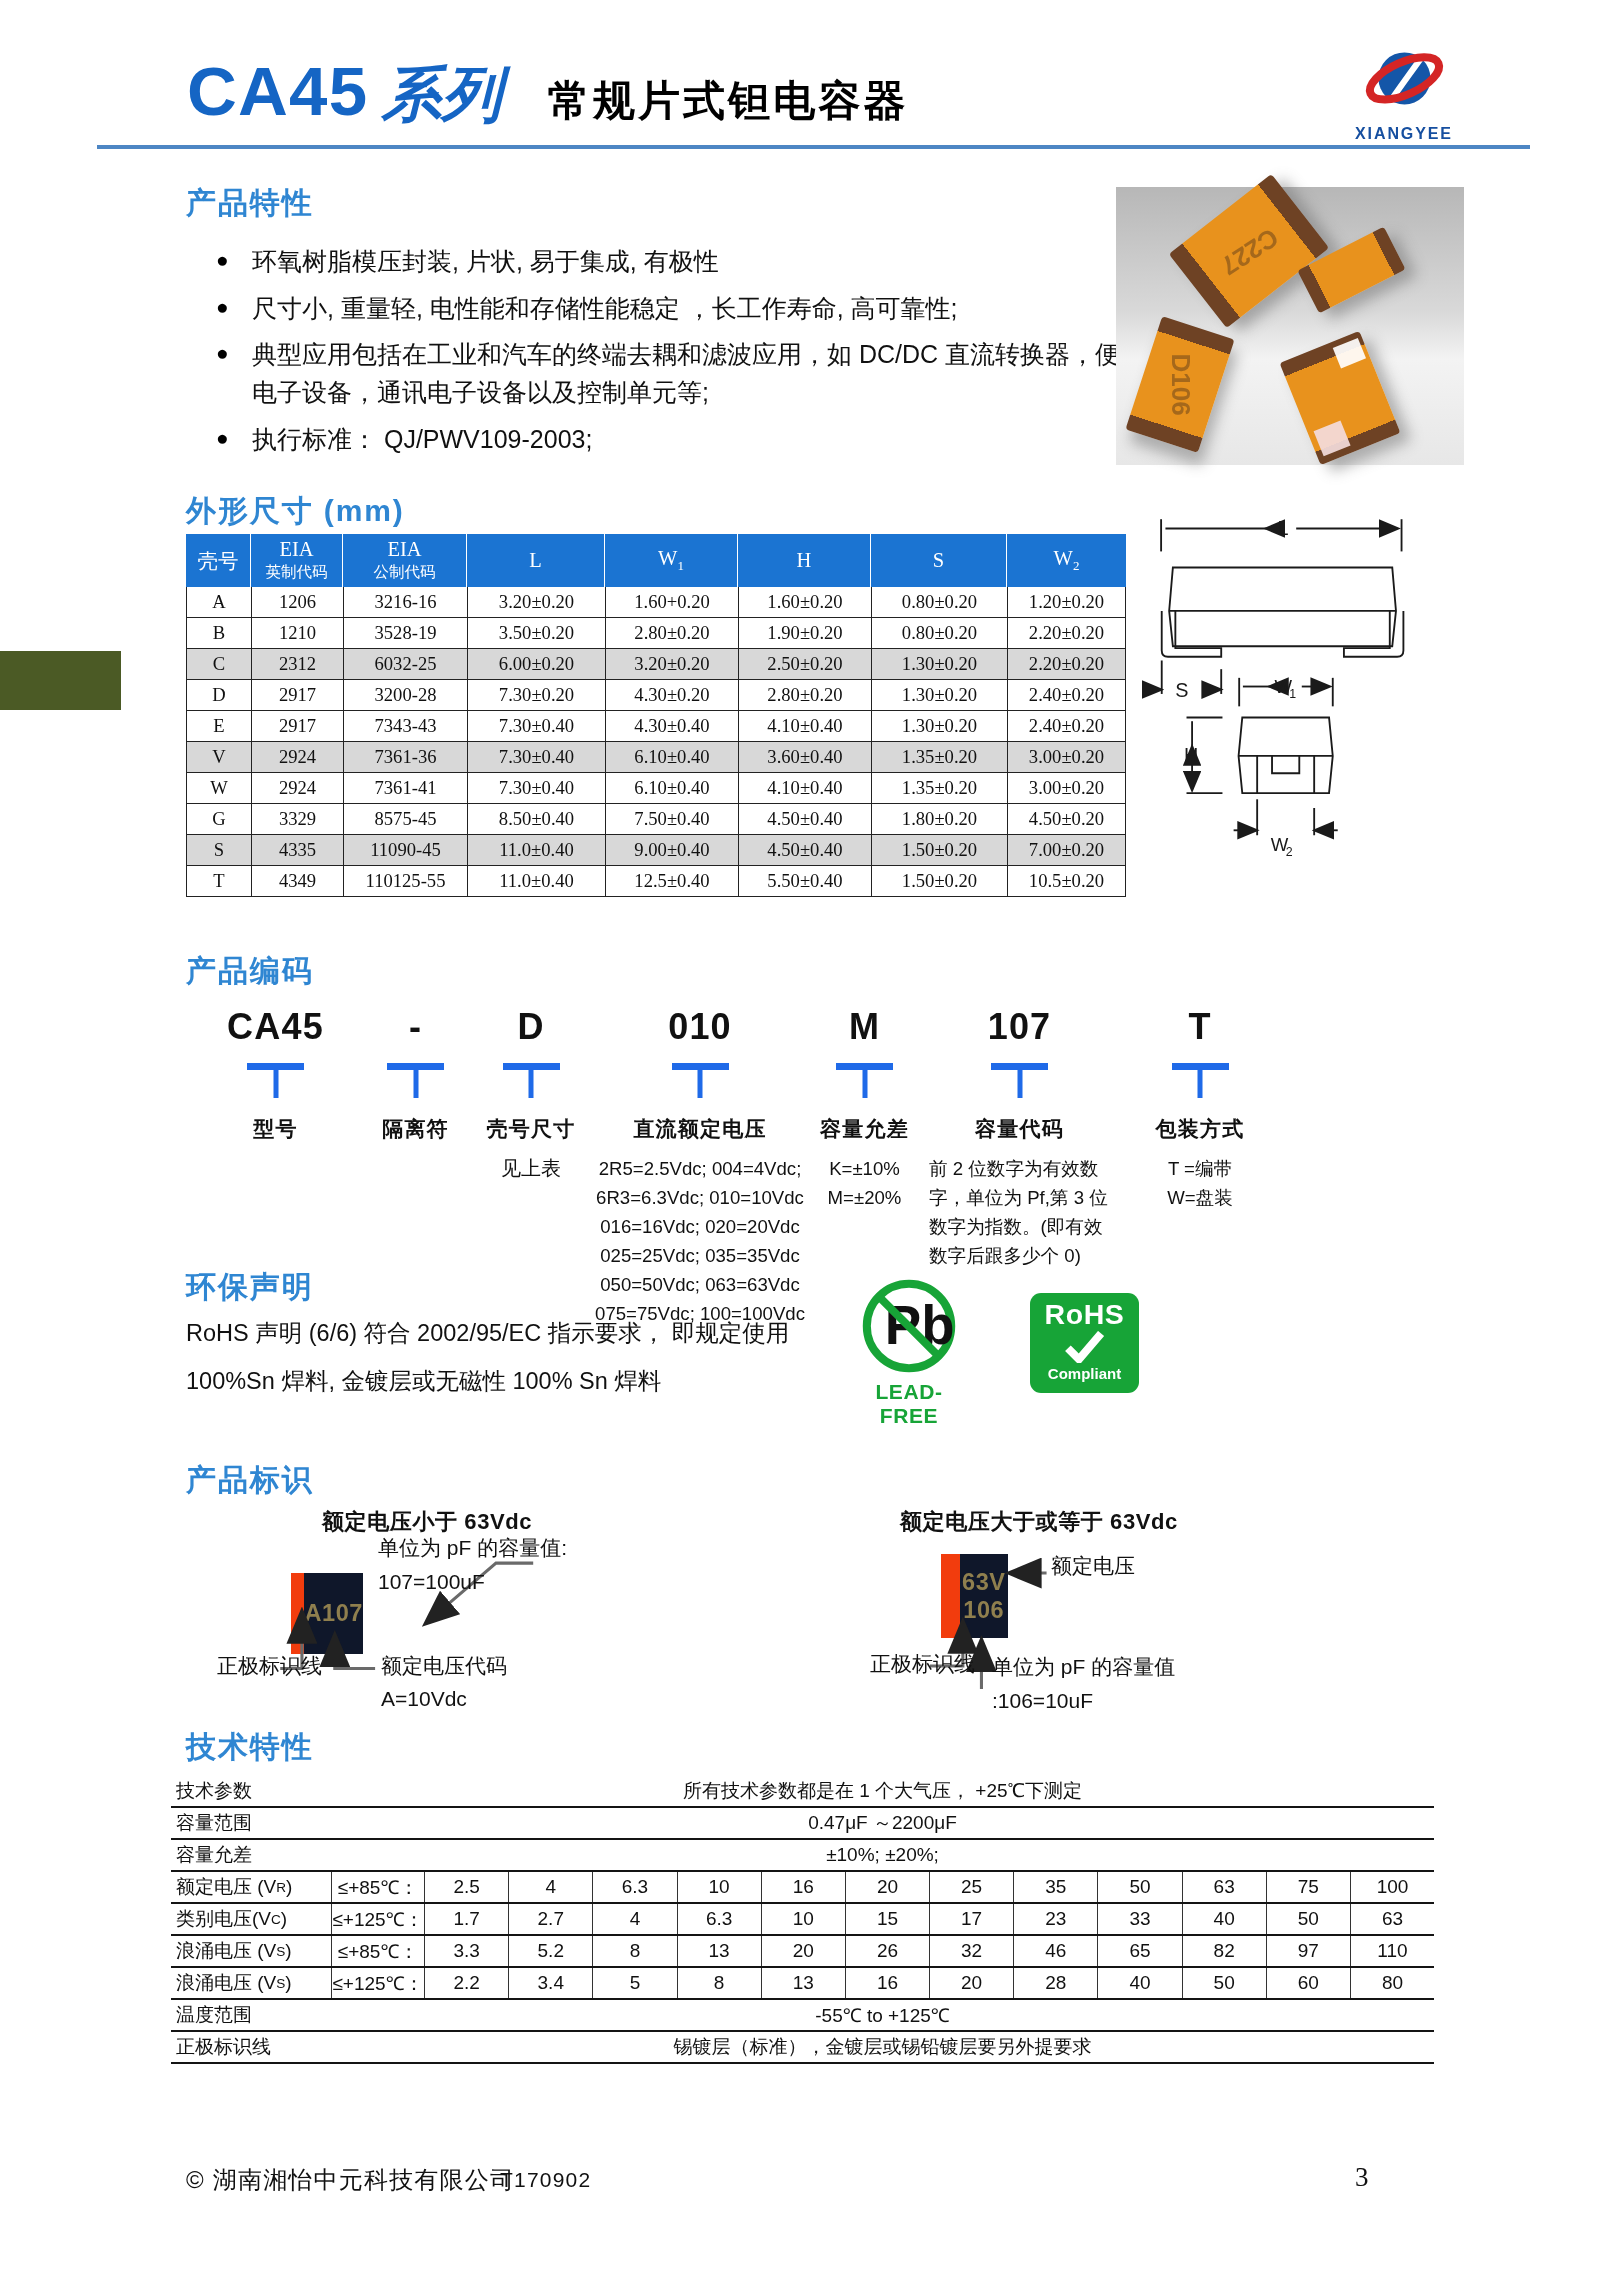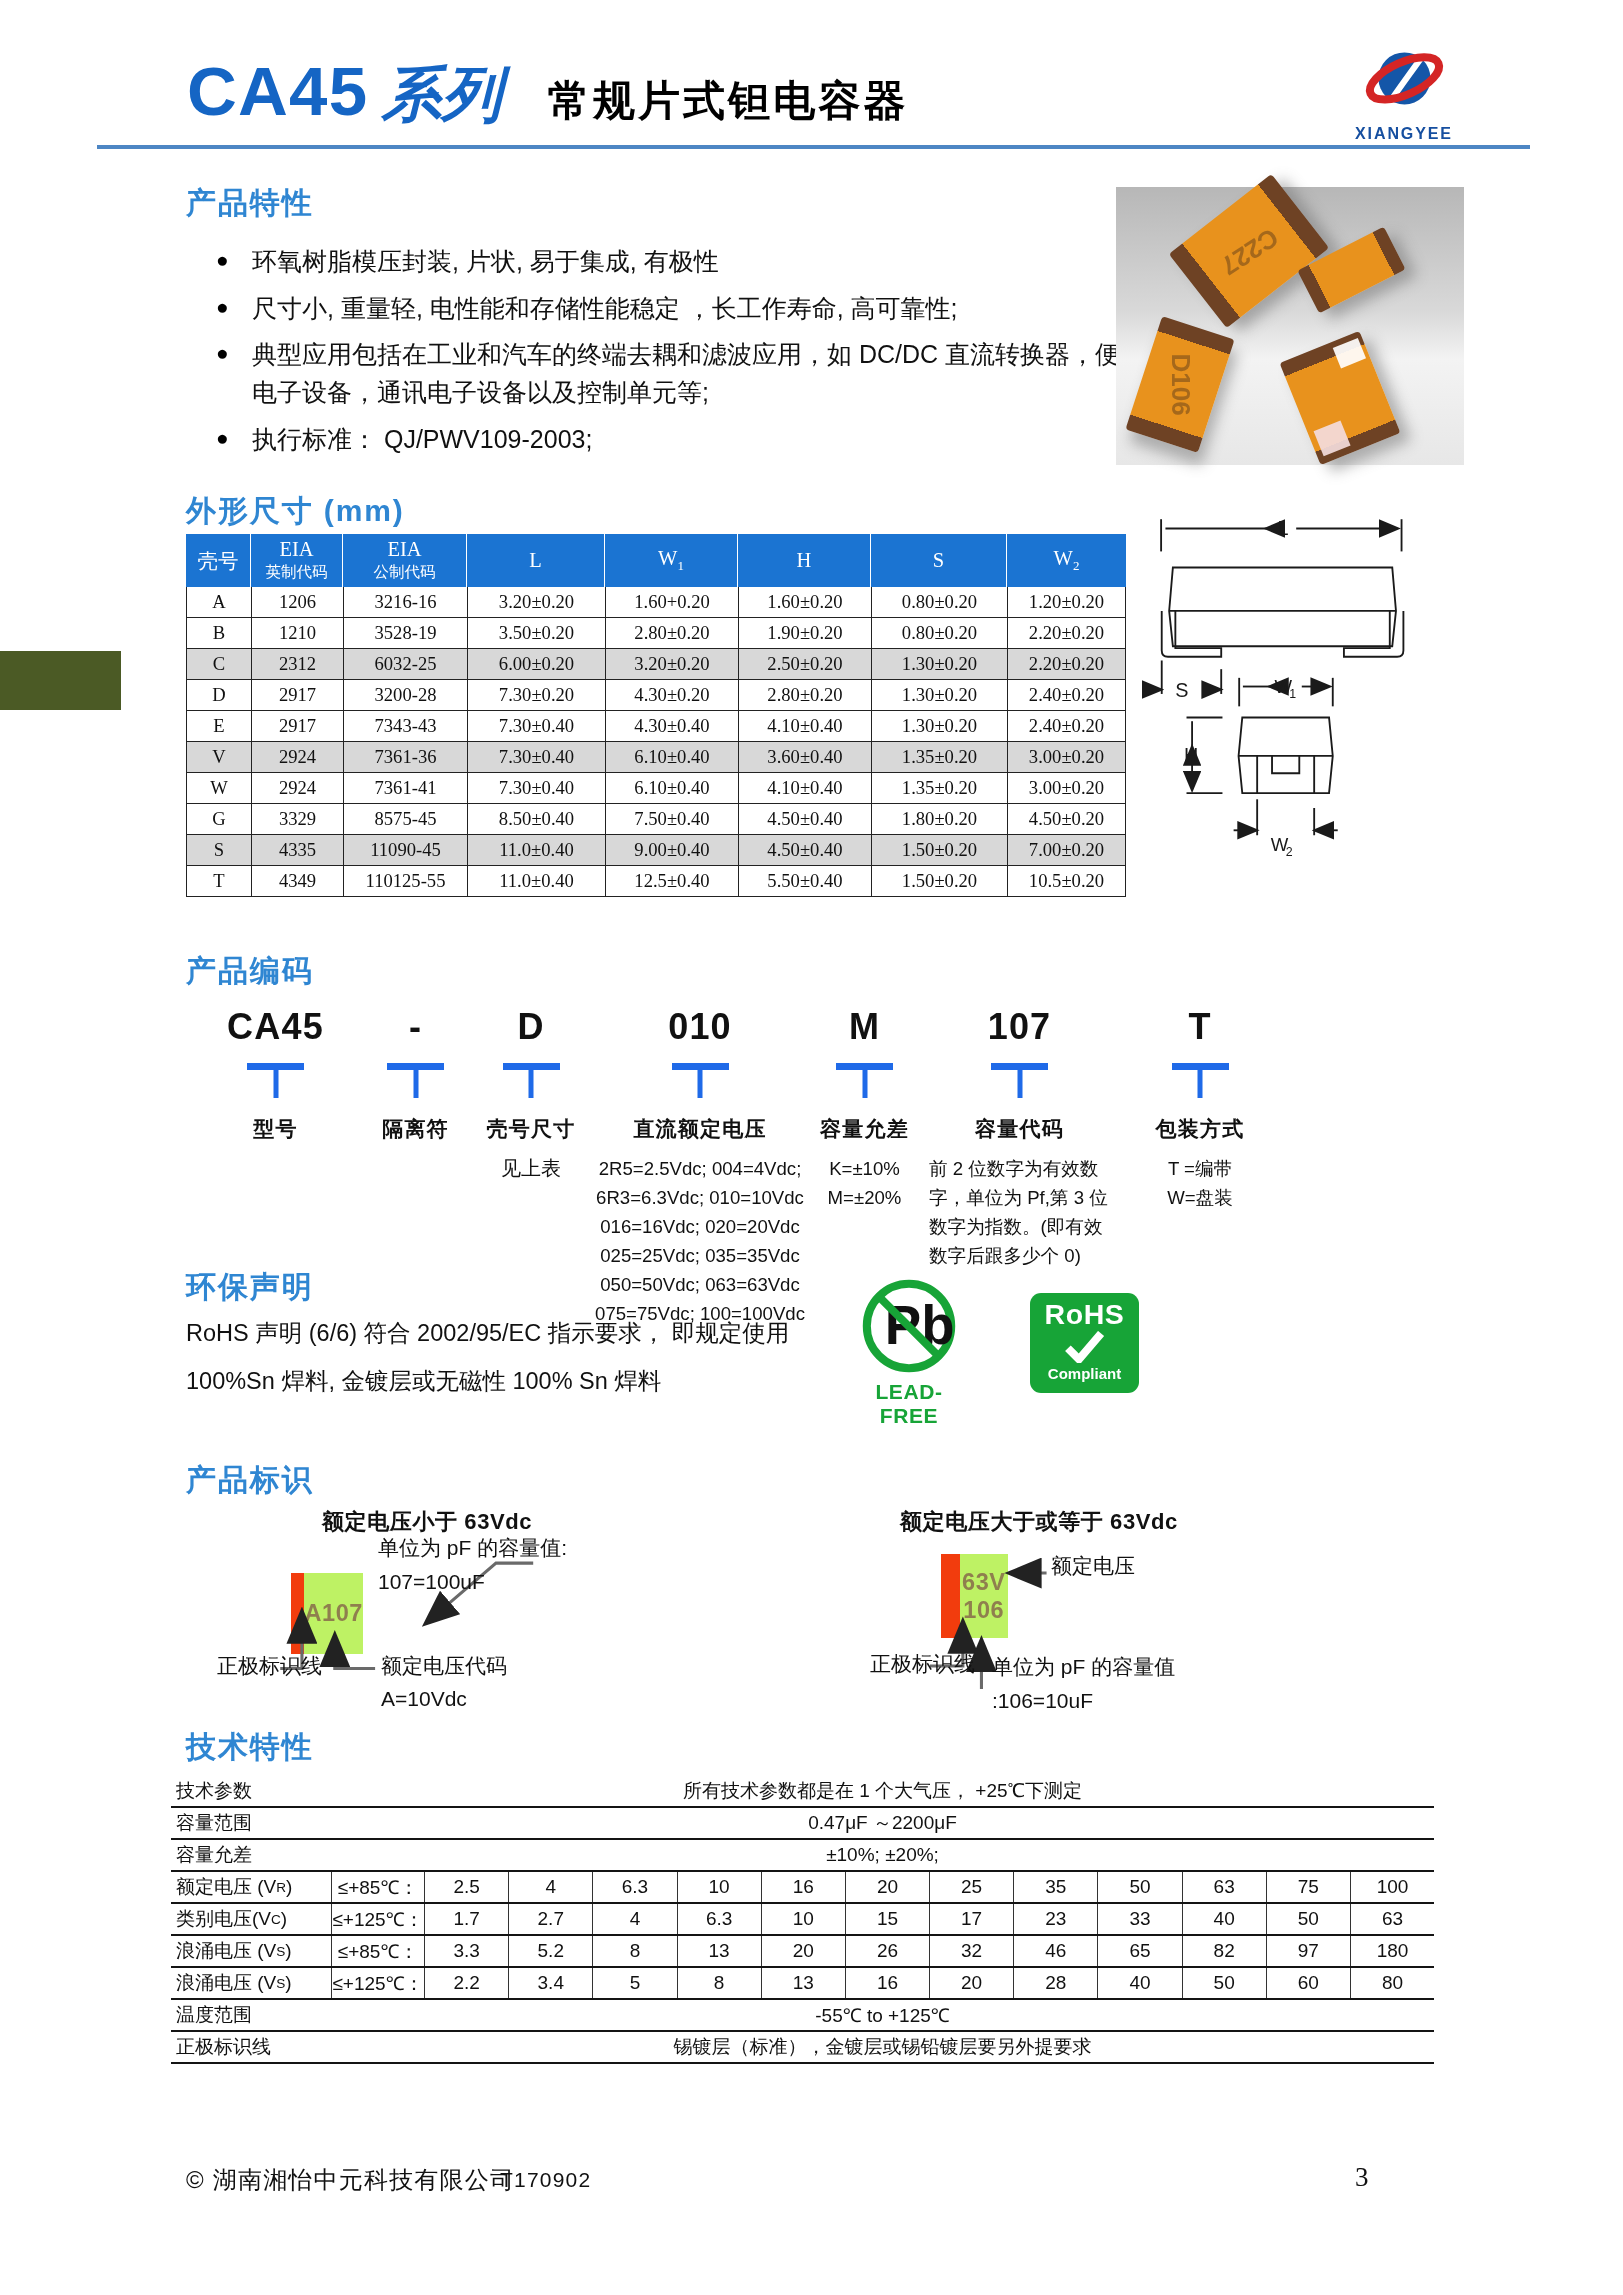--- a/index.html
+++ b/index.html
@@ -90,21 +90,21 @@
   .leadfree{font-size:21px;font-weight:bold;color:#17a437;letter-spacing:0.6px;margin-top:2.5px;}
   .rohs{position:absolute;left:1030px;top:1293px;width:109px;height:100px;background:#17a437;
         border-radius:11px;color:#fff;text-align:center;padding-top:5px;box-sizing:border-box;}
   .rohs .r1{font-size:28.5px;font-weight:bold;letter-spacing:0.6px;}
   .rohs .r2{font-size:15px;font-weight:bold;margin-top:0px;}
 
   
   .mk-title{position:absolute;font-size:22px;font-weight:bold;letter-spacing:0.6px;}
   .mk-chip{position:absolute;display:flex;}
   .mk-stripe{width:18.6px;background:#f23c0d;}
-  .mk-body{flex:1;background:#bef264;display:flex;flex-direction:column;
+  .mk-body{flex:1;background:#0f172a;display:flex;flex-direction:column;
            align-items:center;justify-content:center;}
   .mk-chip .txt{font-size:23.5px;font-weight:bold;color:#8f7f4e;letter-spacing:0.6px;line-height:28.5px;}
   .mk-note{position:absolute;font-size:21px;}
   .mk-svg{position:absolute;left:186px;top:1506px;}
 
   
   .tech-table{position:absolute;left:171px;top:1776px;width:1263px;
               font-family:Liberation Sans, sans-serif;font-size:19px;}
   .trow{display:flex;align-items:stretch;height:30px;border-bottom:2.5px solid #141414;}
   .t-label{width:160px;display:flex;align-items:center;padding-left:5px;box-sizing:border-box;}
@@ -527,21 +527,21 @@
         <div class="t-val">5.2</div>
         <div class="t-val">8</div>
         <div class="t-val">13</div>
         <div class="t-val">20</div>
         <div class="t-val">26</div>
         <div class="t-val">32</div>
         <div class="t-val">46</div>
         <div class="t-val">65</div>
         <div class="t-val">82</div>
         <div class="t-val">97</div>
-        <div class="t-val">180</div>
+        <div class="t-val">110</div>
       </div>
       <div class="trow">
         <div class="t-label">浪涌电压 (V<sub>S</sub><span>)</span></div>
         <div class="t-cond">≤+125℃：</div>
         <div class="t-val">2.2</div>
         <div class="t-val">3.4</div>
         <div class="t-val">5</div>
         <div class="t-val">8</div>
         <div class="t-val">13</div>
         <div class="t-val">16</div>

